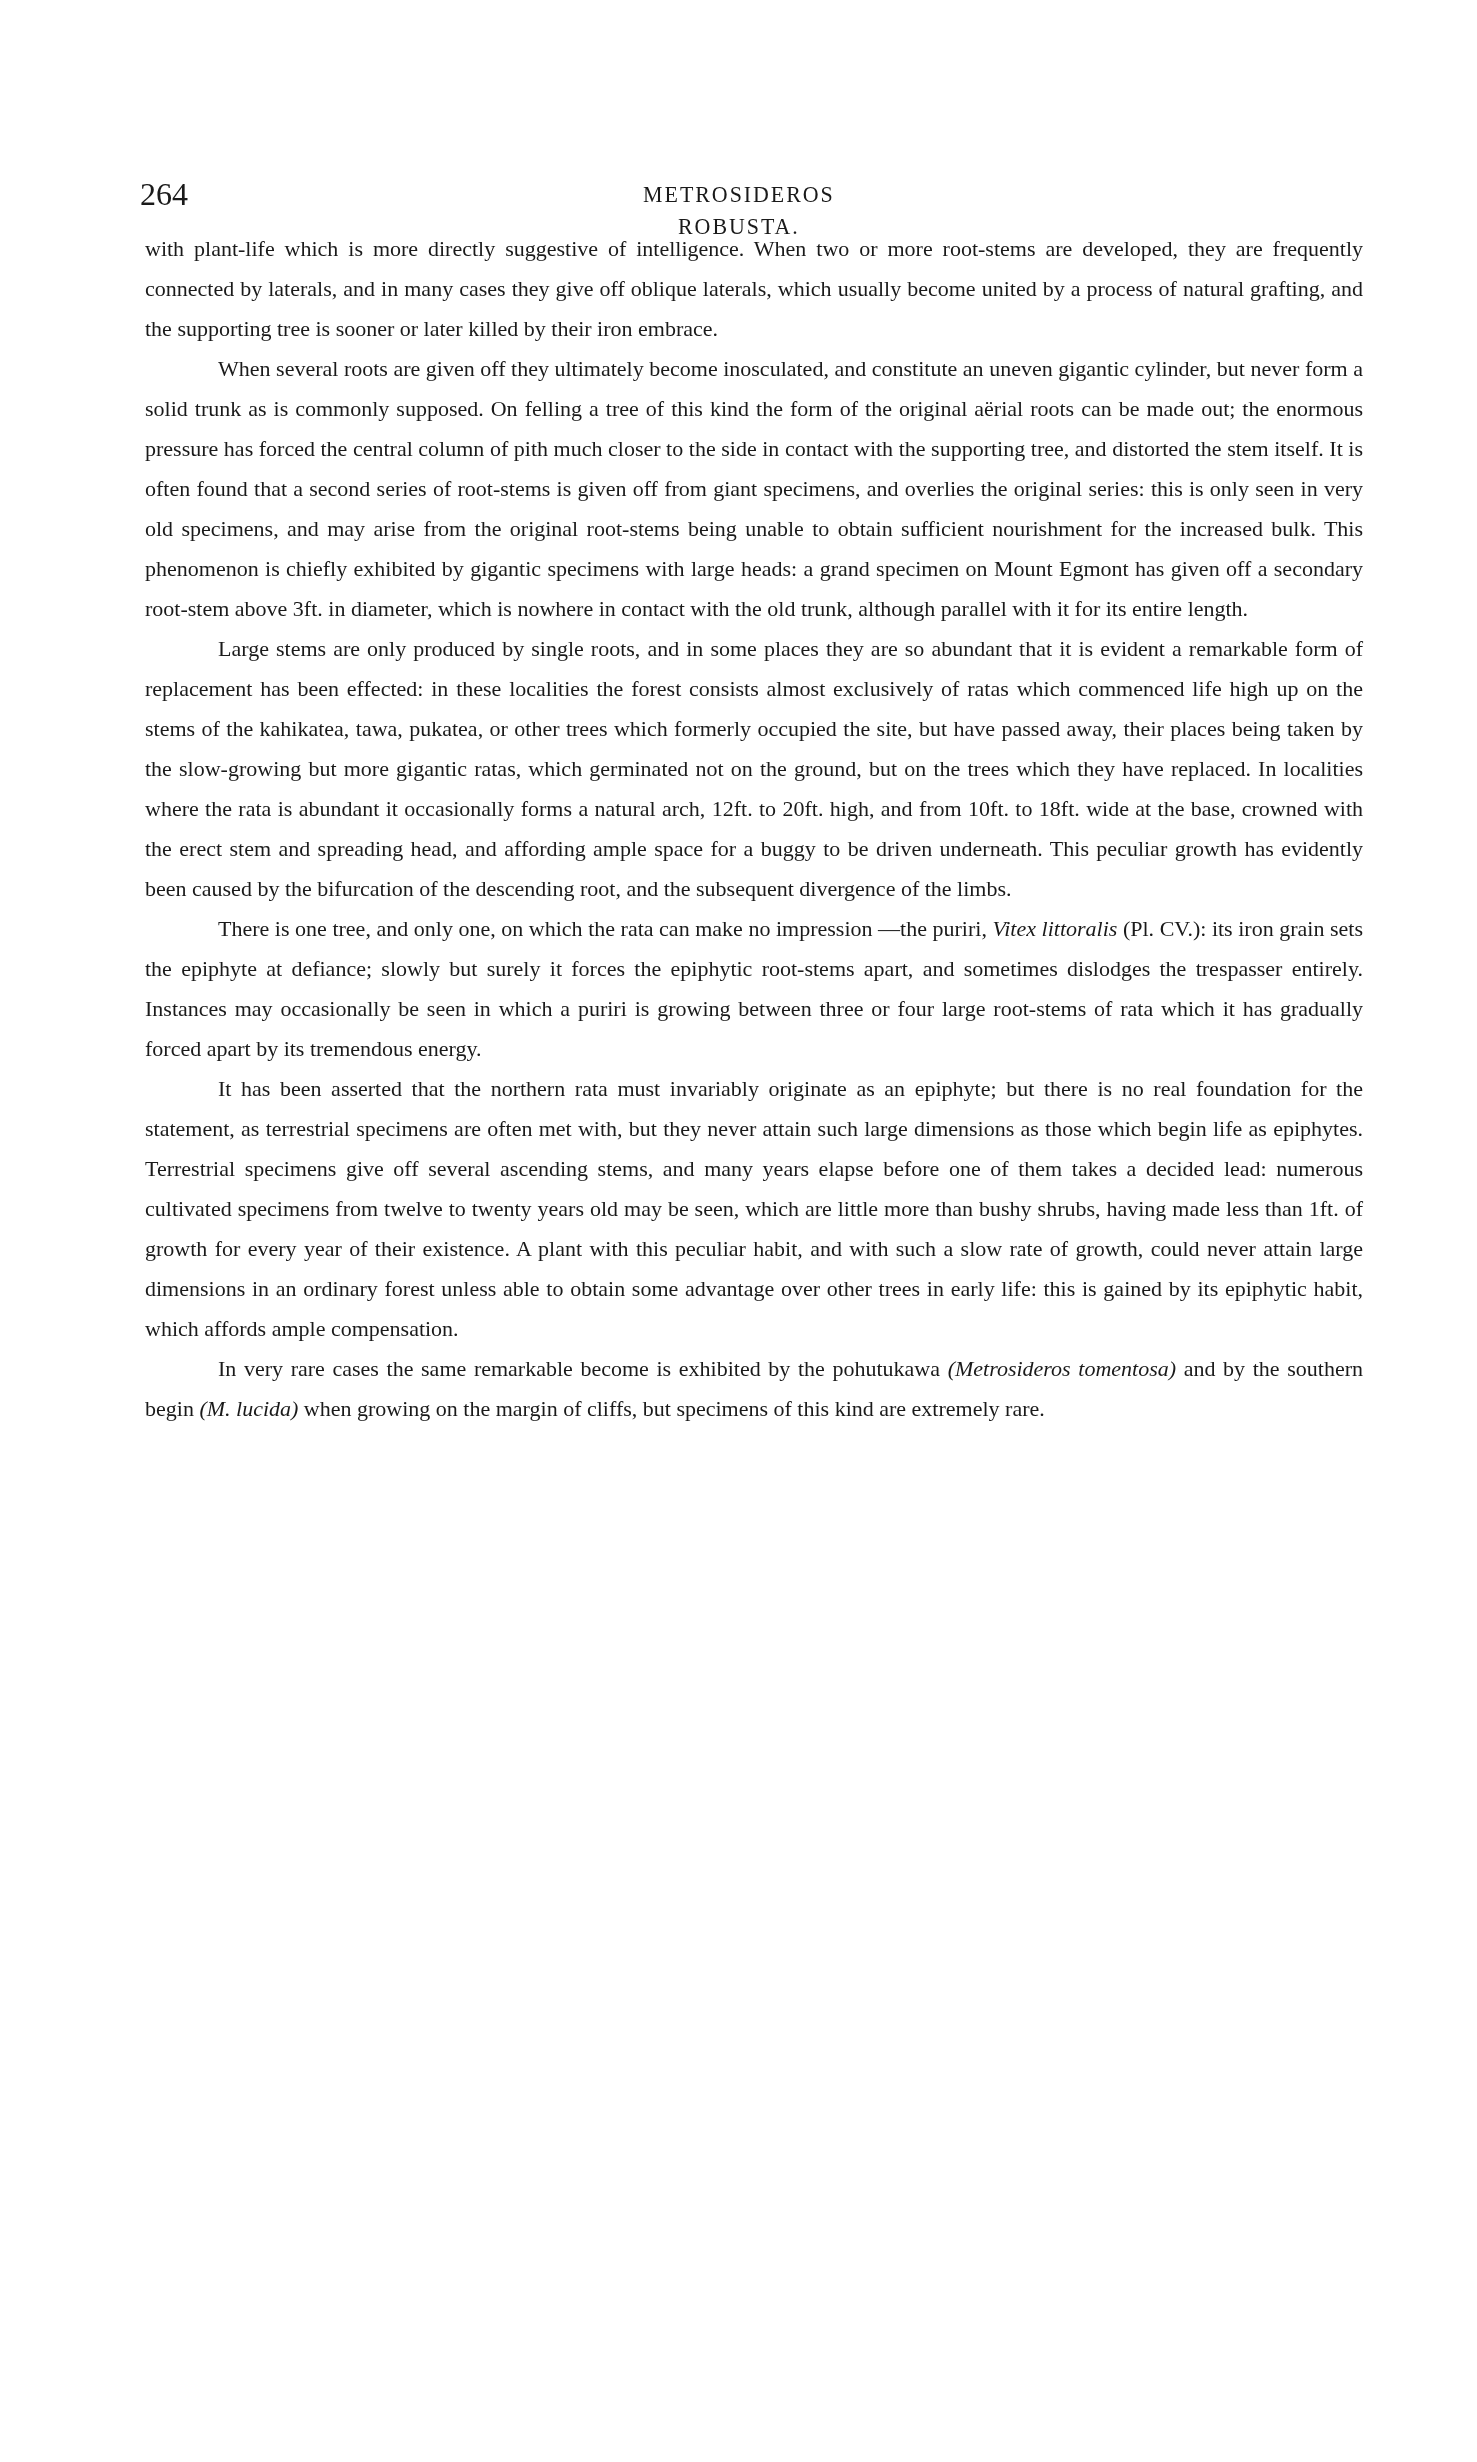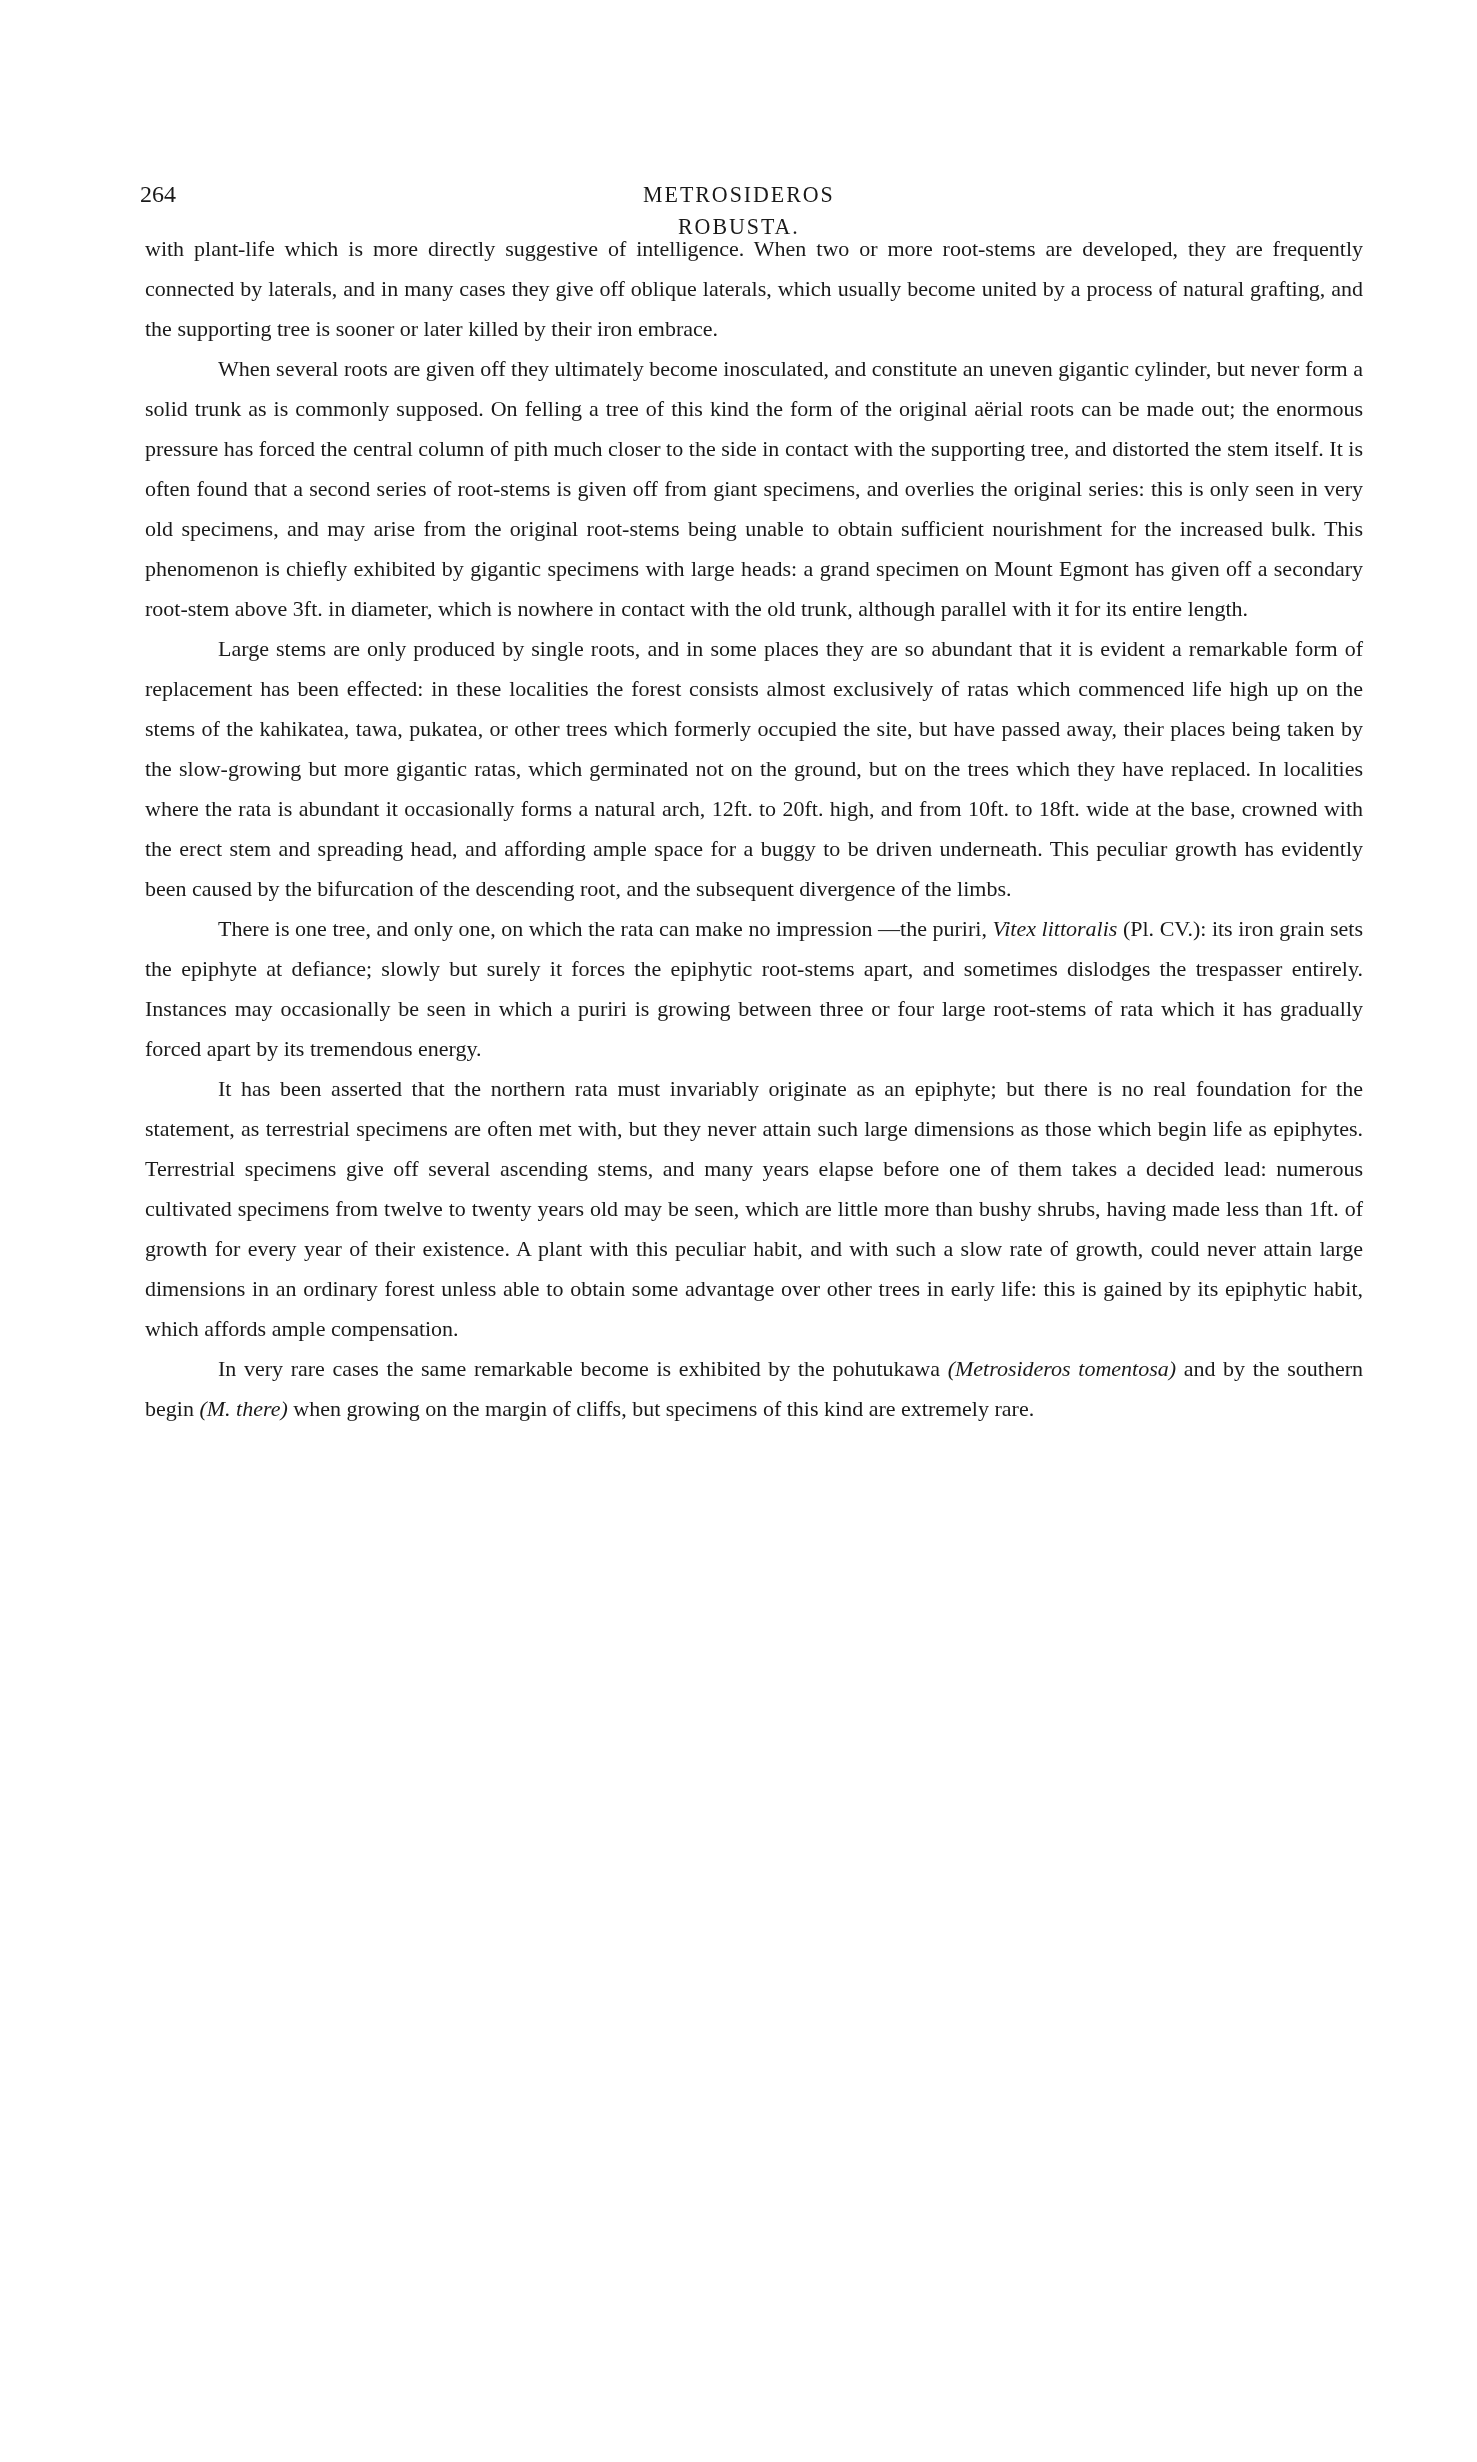--- a/index.html
+++ b/index.html
@@ -2,21 +2,21 @@
 <html style="font-size:11px"><head>
 <meta charset="utf-8">
 <style>
   html, body { margin: 0; padding: 0; background: #ffffff; }
   body {
     width: 1478px; height: 2462px; position: relative; overflow: hidden;
     font-family: "Liberation Serif", "DejaVu Serif", serif; color: #1a1a1a;
   }
   .page-number {
     position: absolute; left: 140px; top: 175px;
-    font-size: 24px; line-height: 39px;
+    font-size: 32px; line-height: 39px;
   }
   .running-head {
     position: absolute; left: 585px; top: 178px; width: 331px;
     font-size: 23.6px; line-height: 32px; letter-spacing: 2.1px; text-align: center;
     text-transform: uppercase; transform: scaleX(0.93); transform-origin: left center;
   }
   .body-text {
     position: absolute; left: 145px; top: 229px; width: 1218px;
     font-size: 22px; line-height: 40px; text-align: justify;
   }
@@ -41,17 +41,17 @@
     <p>
       <span>Large stems are only produced by single roots, and in some places they are so abundant that it is evident a remarkable form of replacement has been effected: in these localities the forest consists almost exclusively of ratas which commenced life high up on the stems of the kahikatea, tawa, pukatea, or other trees which formerly occupied the site, but have passed away, their places being taken by the slow-growing but more gigantic ratas, which germinated not on the ground, but on the trees which they have replaced.  In localities where the rata is abundant it occasionally forms a natural arch, 12ft. to 20ft. high, and from 10ft. to 18ft. wide at the base, crowned with the erect stem and spreading head, and affording ample space for a buggy to be driven underneath.  This peculiar growth has evidently been caused by the bifurcation of the descending root, and the subsequent divergence of the limbs.</span>
     </p>
     <p>
       <span>There is one tree, and only one, on which the rata can make no impression —the puriri, </span><i>Vitex littoralis</i><span> (Pl. CV.): its iron grain sets the epiphyte at defiance; slowly but surely it forces the epiphytic root-stems apart, and sometimes dis­lodges the trespasser entirely.  Instances may occasionally be seen in which a puriri is growing between three or four large root-stems of rata which it has gradually forced apart by its tremendous energy.</span>
     </p>
     <p>
       <span>It has been asserted that the northern rata must invariably originate as an epiphyte; but there is no real foundation for the statement, as terrestrial speci­mens are often met with, but they never attain such large dimensions as those which begin life as epiphytes.  Terrestrial specimens give off several ascending stems, and many years elapse before one of them takes a decided lead: numerous cultivated specimens from twelve to twenty years old may be seen, which are little more than bushy shrubs, having made less than 1ft. of growth for every year of their existence.  A plant with this peculiar habit, and with such a slow rate of growth, could never attain large dimensions in an ordinary forest unless able to obtain some advantage over other trees in early life: this is gained by its epiphytic habit, which affords ample compensation.</span>
     </p>
     <p>
-      <span>In very rare cases the same remarkable become is exhibited by the pohutu­kawa </span><i>(Metrosideros tomentosa)</i><span> and by the southern begin </span><i>(M. there)</i><span> when growing on the margin of cliffs, but specimens of this kind are extremely rare.</span>
+      <span>In very rare cases the same remarkable become is exhibited by the pohutu­kawa </span><i>(Metrosideros tomentosa)</i><span> and by the southern begin </span><i>(M. lucida)</i><span> when growing on the margin of cliffs, but specimens of this kind are extremely rare.</span>
     </p>
   </div>
 </div>
 
 
 </body></html>

